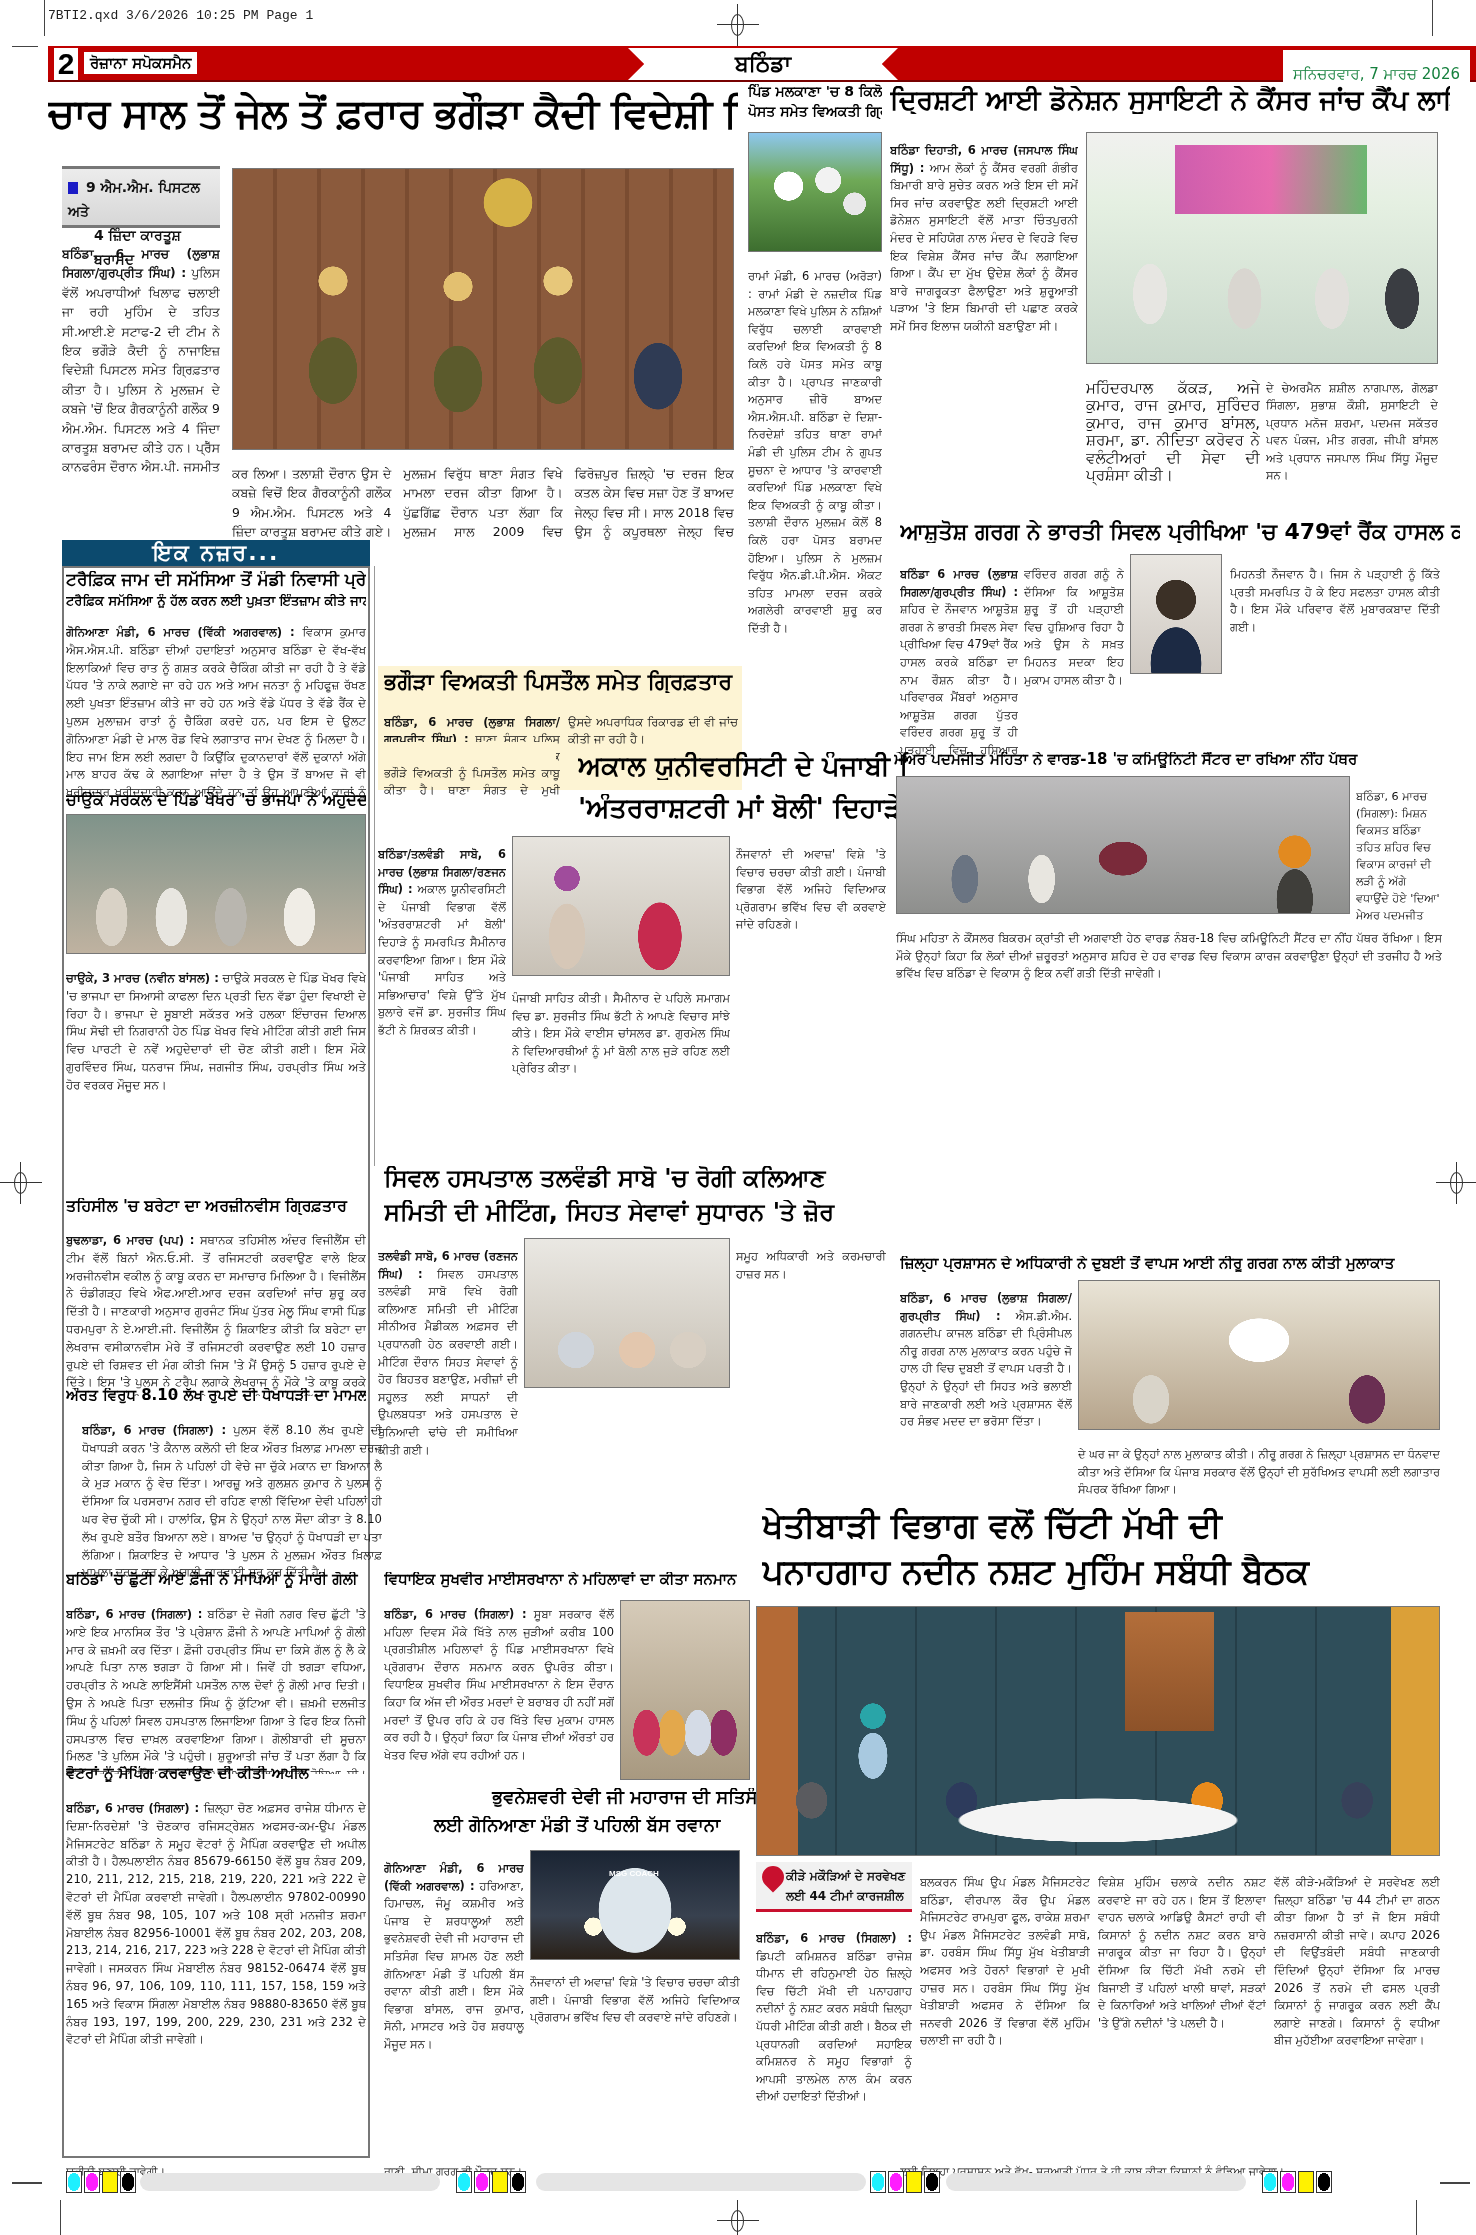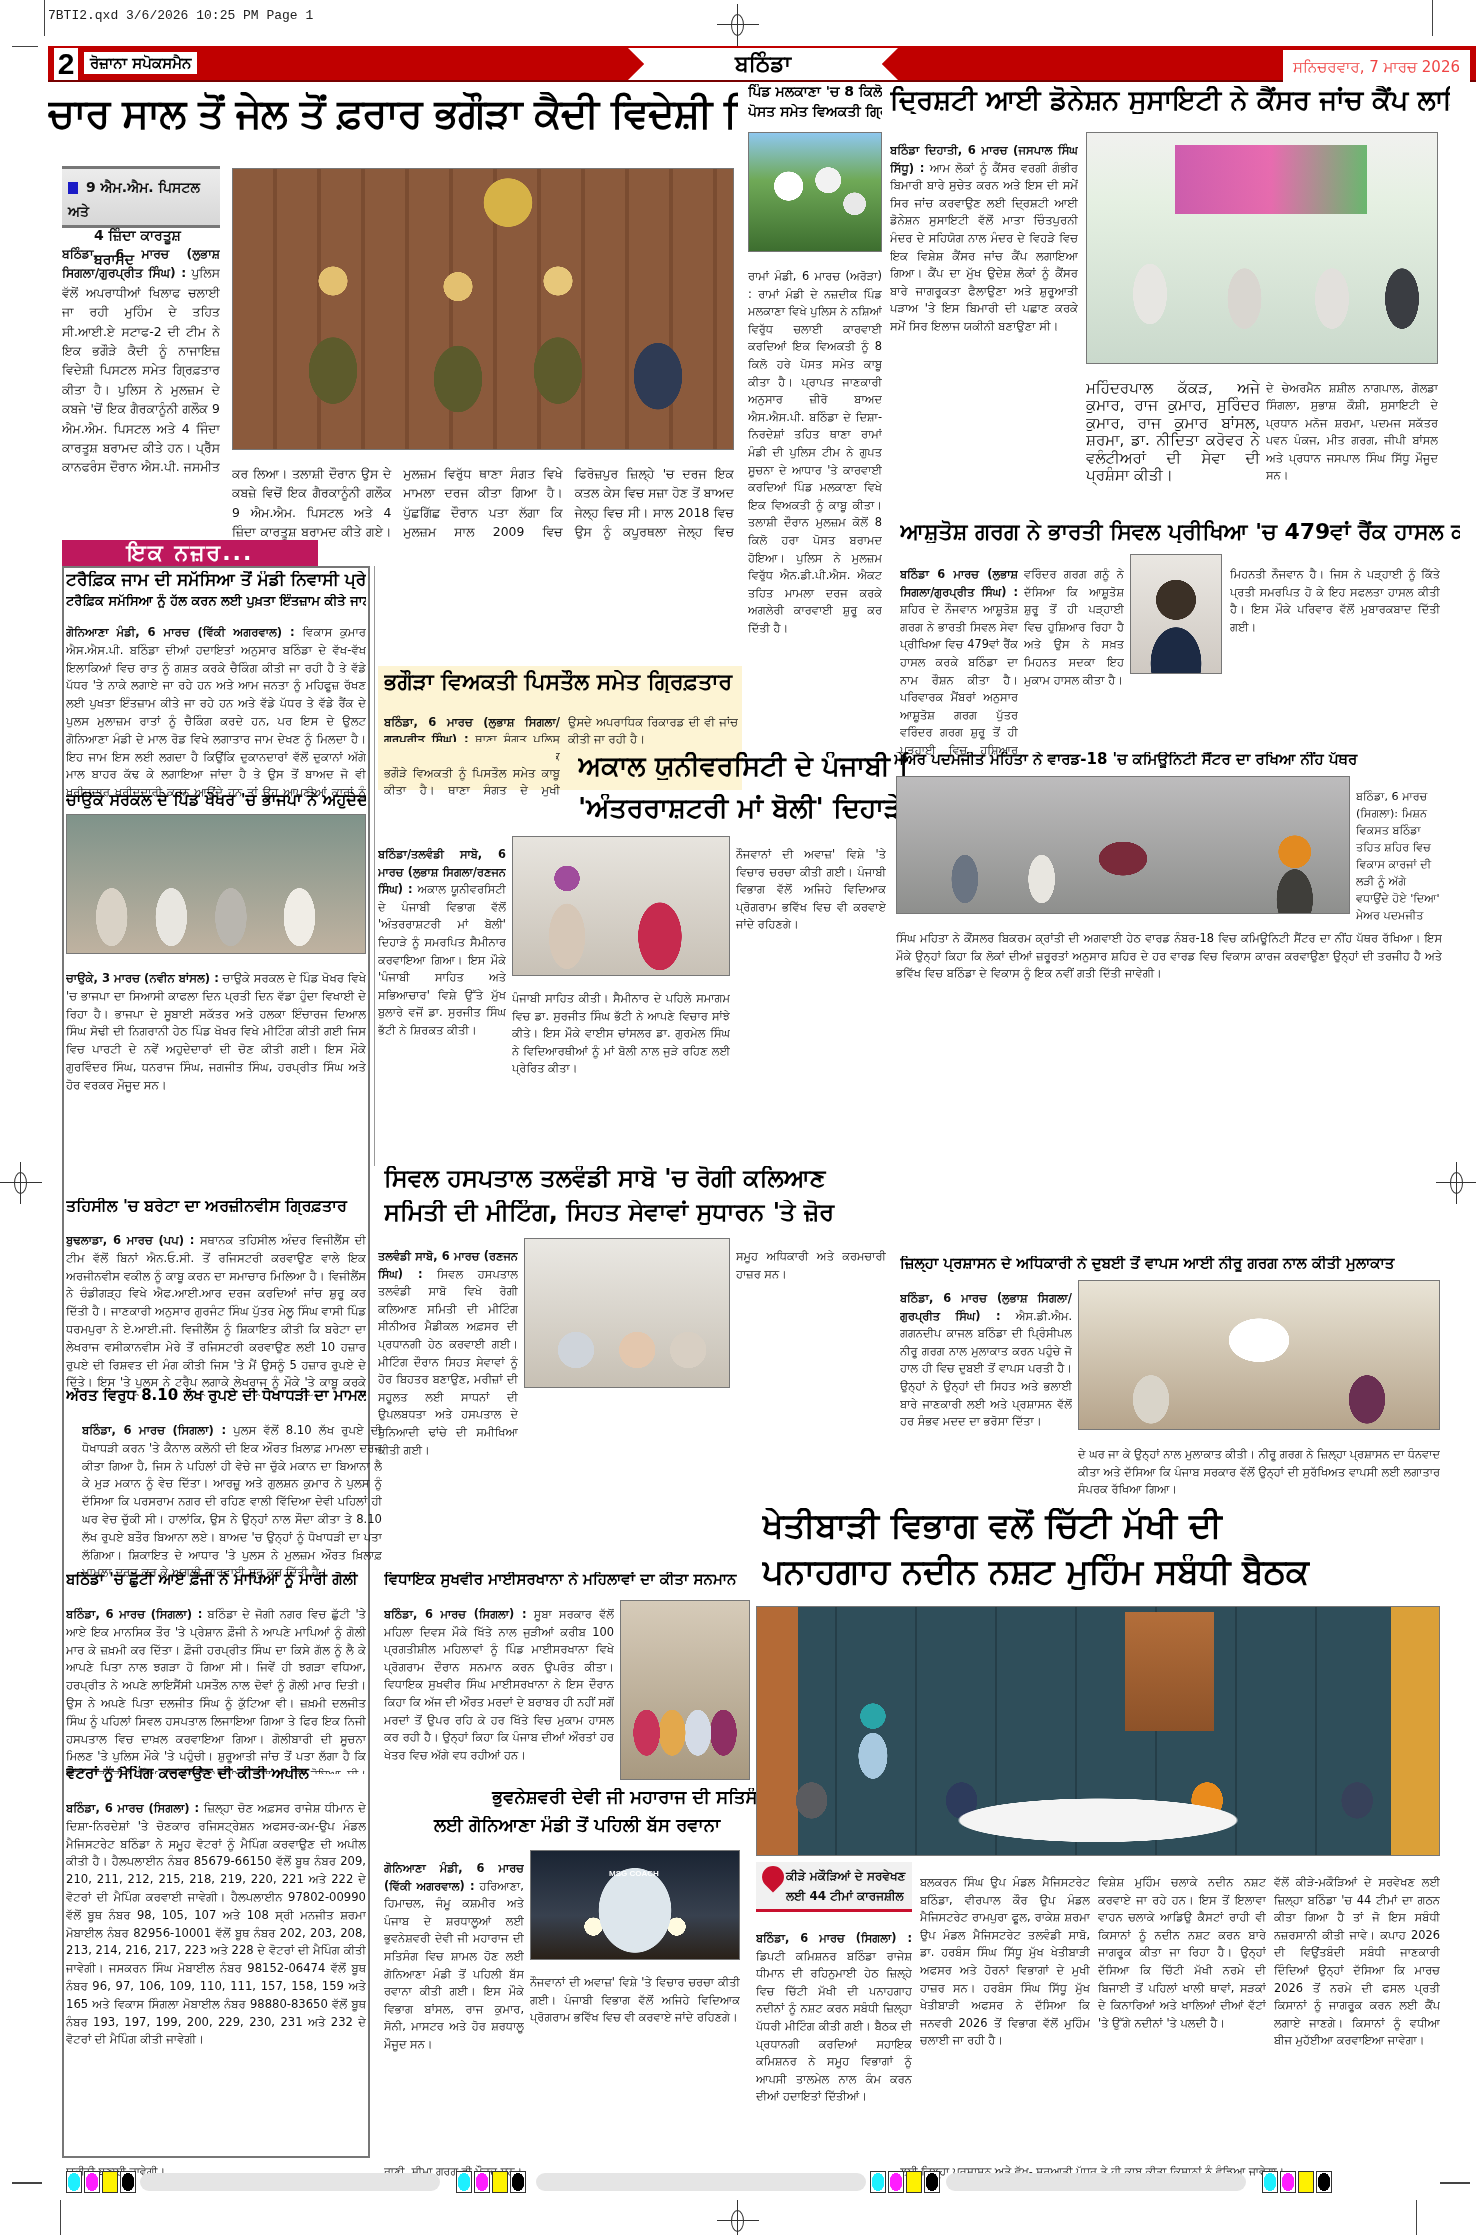--- a/index.html
+++ b/index.html
@@ -12,21 +12,21 @@
   .reg { position: absolute; width: 26px; height: 26px; }
   .reg:before { content: ""; position: absolute; left: 12px; top: -8px; width: 1px; height: 42px; background: #333; }
   .reg:after { content: ""; position: absolute; left: -8px; top: 12px; width: 42px; height: 1px; background: #333; }
   .reg i { position: absolute; left: 6px; top: 2px; width: 13px; height: 22px; border: 1px solid #333; border-radius: 50%; }
 
   
   .band { position: absolute; left: 48px; top: 46px; width: 1432px; height: 36px; background: #c00000; border-bottom: 2px solid #700; }
   .band .pgnum { position: absolute; left: 6px; top: 2px; width: 24px; height: 32px; background: #fff; font-family: "Liberation Sans", sans-serif; font-weight: bold; font-size: 30px; line-height: 32px; text-align: center; color: #000; }
   .band .paper { position: absolute; left: 36px; top: 6px; background: #fff; padding: 2px 6px; font-size: 15px; font-weight: bold; color: #000; }
   .band .city { position: absolute; left: 420px; top: 2px; width: 270px; height: 32px; background: #fff; clip-path: polygon(0 0, 100% 0, 94% 50%, 100% 100%, 0 100%, 6% 50%); font-size: 22px; font-weight: bold; text-align: center; line-height: 32px; color: #000; }
-  .band .date { position: absolute; right: 10px; top: 4px; background: #fff; padding: 8px 10px; font-size: 15px; color: #ef4444; }
+  .band .date { position: absolute; right: 10px; top: 4px; background: #fff; padding: 15px 10px; font-size: 15px; color: #15803d; }
 
   
   .hl { position: absolute; font-family: "DejaVu Sans", sans-serif; font-weight: bold; color: #000; line-height: 1.05; white-space: nowrap; overflow: hidden; }
   .body { position: absolute; font-size: 12.4px; line-height: 19.4px; text-align: justify; color: #111; overflow: hidden; margin-top: 12px; }
   .body b { font-weight: bold; }
   .photo { position: absolute; overflow: hidden; border: 1px solid #777; }
   .box { position: absolute; border: 2px solid #666; }
   .rule-v { position: absolute; width: 1px; background: #999; }
 
   
@@ -105,21 +105,21 @@
       radial-gradient(ellipse 26px 30px at 66% 78%, #e98b1c 60%, transparent 61%),
       radial-gradient(ellipse 26px 30px at 88% 78%, #37415a 60%, transparent 61%),
       radial-gradient(circle 24px at 62% 28%, #d1a24e 80%, transparent 82%),
       linear-gradient(90deg, #b46a36 0 6%, transparent 6% 93%, #dba038 93%),
       repeating-linear-gradient(90deg, #2f4e5a 0 78px, #253e48 78px 80px),
       #2f4e5a;
   }
   .ph-agri:after { content: ""; position: absolute; left: 54%; top: 2%; width: 13%; height: 48%; background: linear-gradient(180deg, #b36e3a, #8d5229); z-index: -1; }
 
   
-  .iknazar-head { position: absolute; left: 62px; top: 540px; width: 256px; height: 26px; background: #be185d; color: #fff; font-size: 22px; line-height: 26px; text-align: center; font-weight: bold; letter-spacing: 2px; }
+  .iknazar-head { position: absolute; left: 62px; top: 540px; width: 308px; height: 26px; background: #0c4a6e; color: #fff; font-size: 22px; line-height: 26px; text-align: center; font-weight: bold; letter-spacing: 2px; }
 
   .sidebox { position: absolute; background: linear-gradient(180deg, #ececec, #d7d7d7); border-top: 3px solid #777; border-bottom: 3px solid #777; }
   .bluesq { display: inline-block; width: 10px; height: 12px; background: #1b1bc6; margin-right: 8px; vertical-align: middle; }
 
   .cream { background: #fdf4d4; }
 
   
   .cbar { position: absolute; top: 2171px; height: 22px; display: flex; gap: 2px; }
   .cbar span { width: 16px; height: 22px; border: 1px solid #333; }
   .cbar .c { background: radial-gradient(ellipse 7px 10px, #1ef0ff 90%, #fff 92%); }

